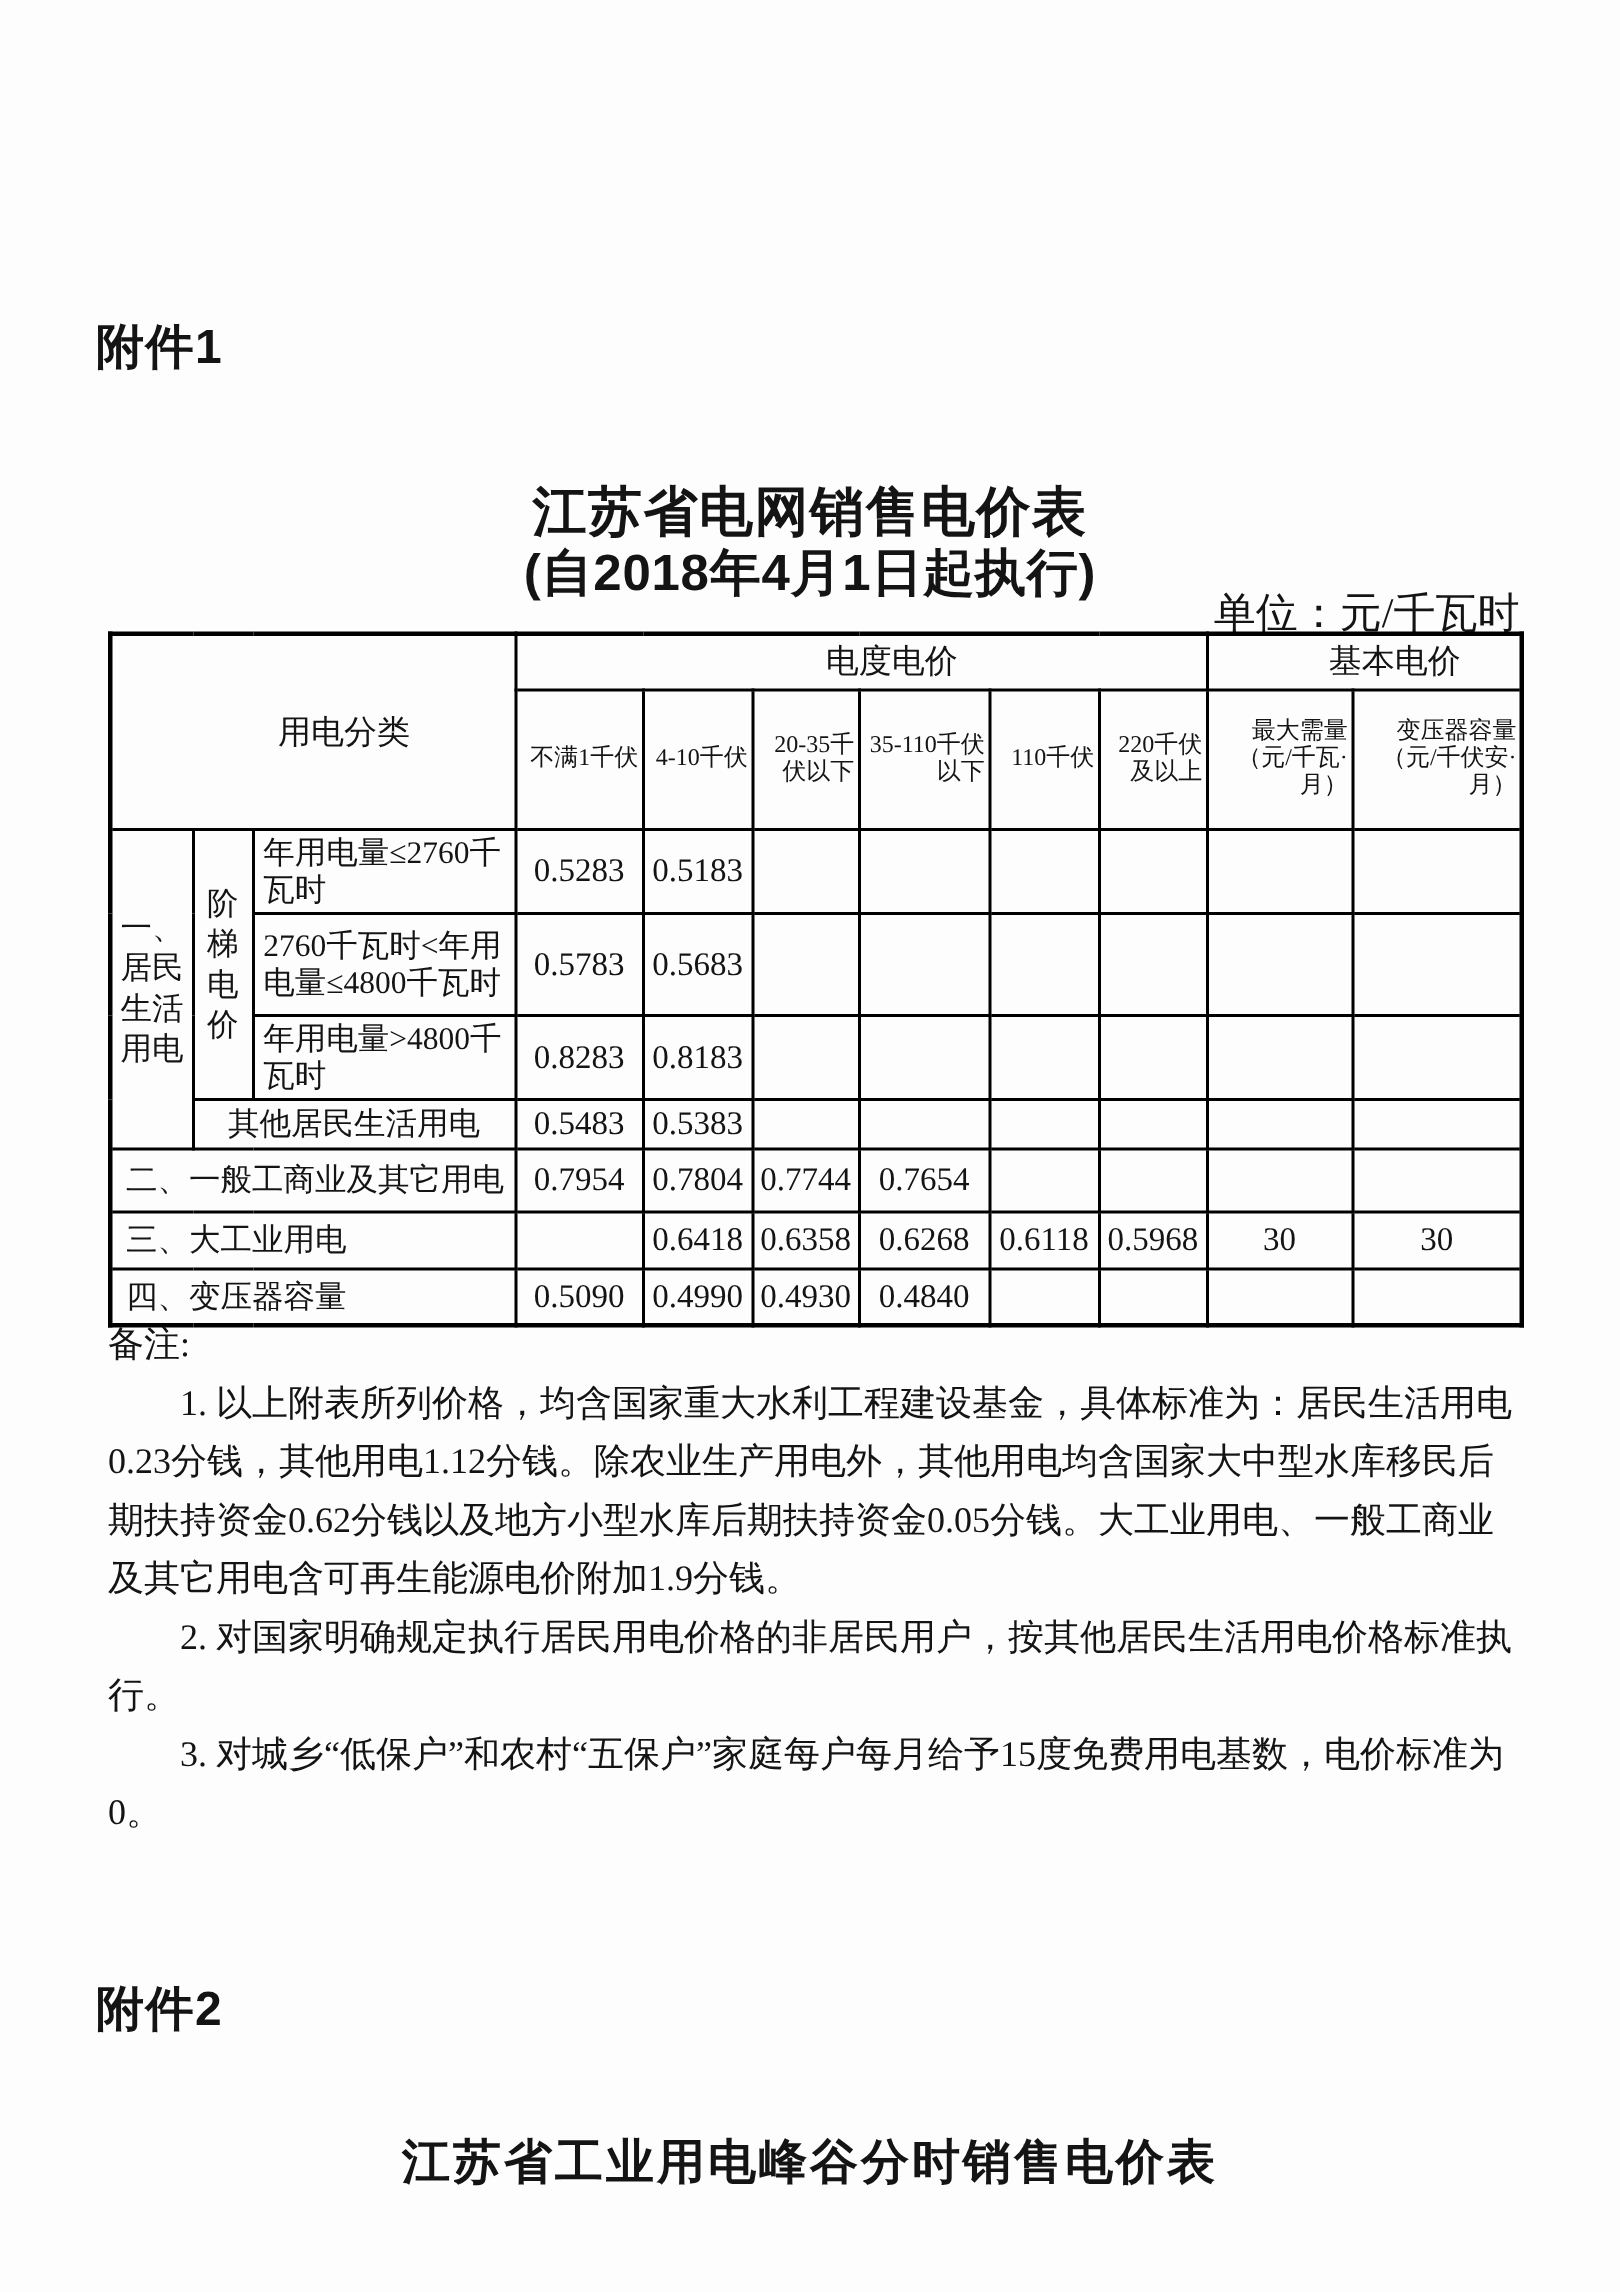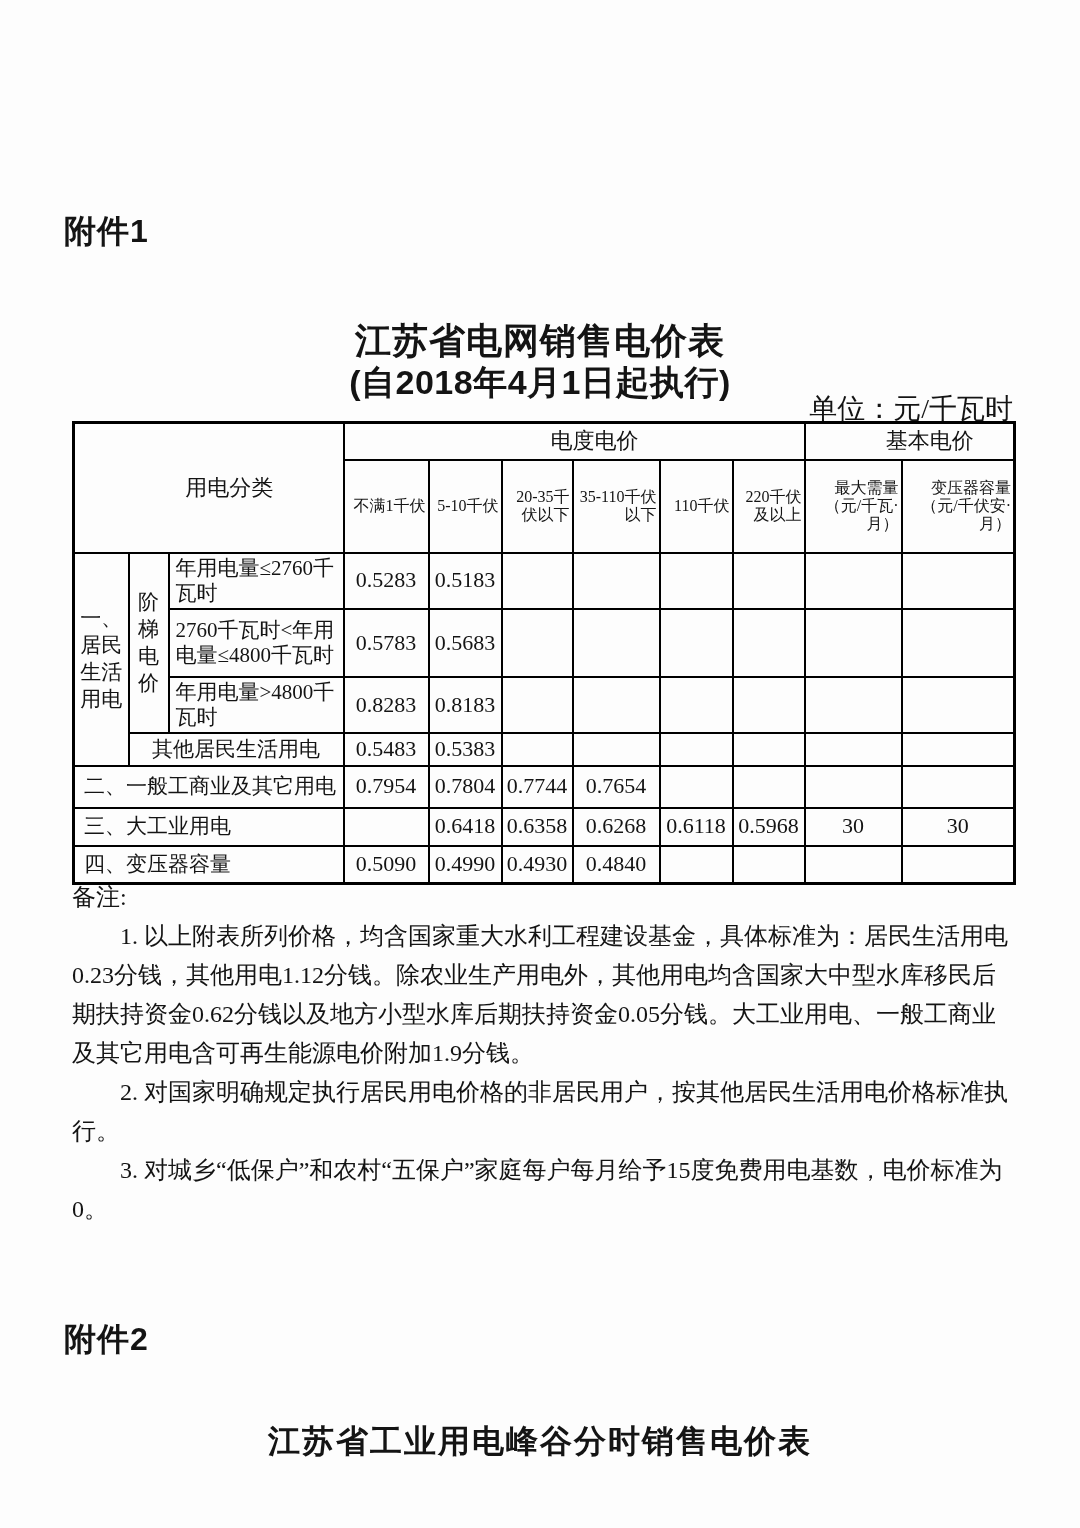--- a/index.html
+++ b/index.html
@@ -126,21 +126,21 @@
         <col style="width:113px">
     </colgroup>
     <tbody>
       <tr class="hr1" style="height:37px">
         <td colspan="3" rowspan="2">用电分类</td>
         <td colspan="6">电度电价</td>
         <td colspan="2">基本电价</td>
       </tr>
       <tr class="hr2" style="height:93px">
         <td>不满1千伏</td>
-        <td>5-10千伏</td>
+        <td>4-10千伏</td>
         <td>20-35千伏以下</td>
         <td>35-110千伏以下</td>
         <td>110千伏</td>
         <td>220千伏及以上</td>
         <td>最大需量（元/千瓦·月）</td>
         <td>变压器容量（元/千伏安·月）</td>
       </tr>
 
       <tr style="height:48px">
         <td rowspan="4" class="grp">一、居民生活用电</td>

